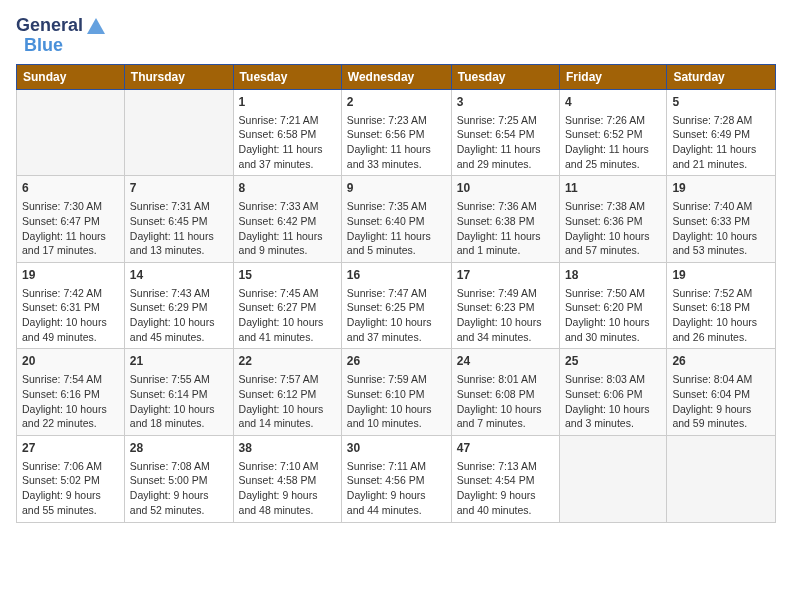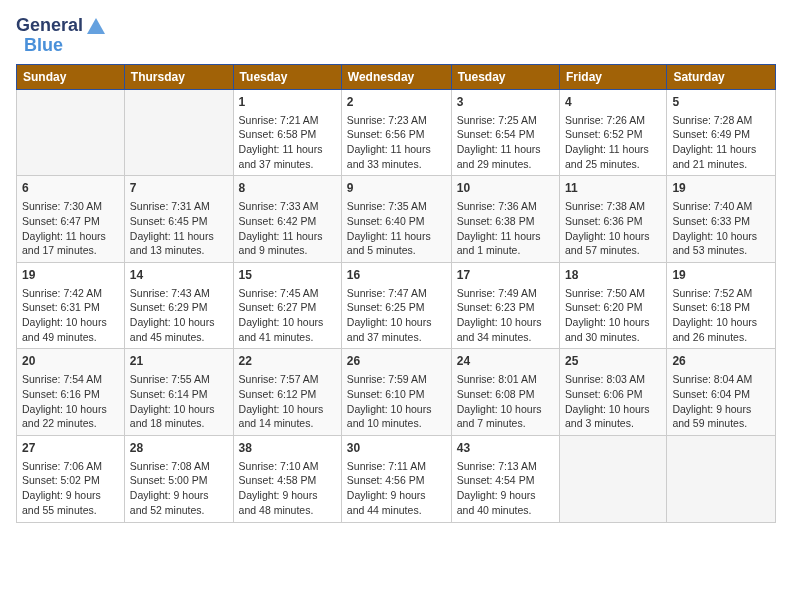--- a/index.html
+++ b/index.html
@@ -254,21 +254,21 @@
           </td>
           <td>
             <span class="day-num">38</span>
             <div class="day-detail">Sunrise: 7:10 AM<br>Sunset: 4:58 PM<br>Daylight: 9 hours and 48 minutes.</div>
           </td>
           <td>
             <span class="day-num">30</span>
             <div class="day-detail">Sunrise: 7:11 AM<br>Sunset: 4:56 PM<br>Daylight: 9 hours and 44 minutes.</div>
           </td>
           <td>
-            <span class="day-num">43</span>
+            <span class="day-num">47</span>
             <div class="day-detail">Sunrise: 7:13 AM<br>Sunset: 4:54 PM<br>Daylight: 9 hours and 40 minutes.</div>
           </td>
           <td class="empty"></td>
           <td class="empty"></td>
         </tr>
       </tbody>
   </table>
 </div>
 
 </body></html>

